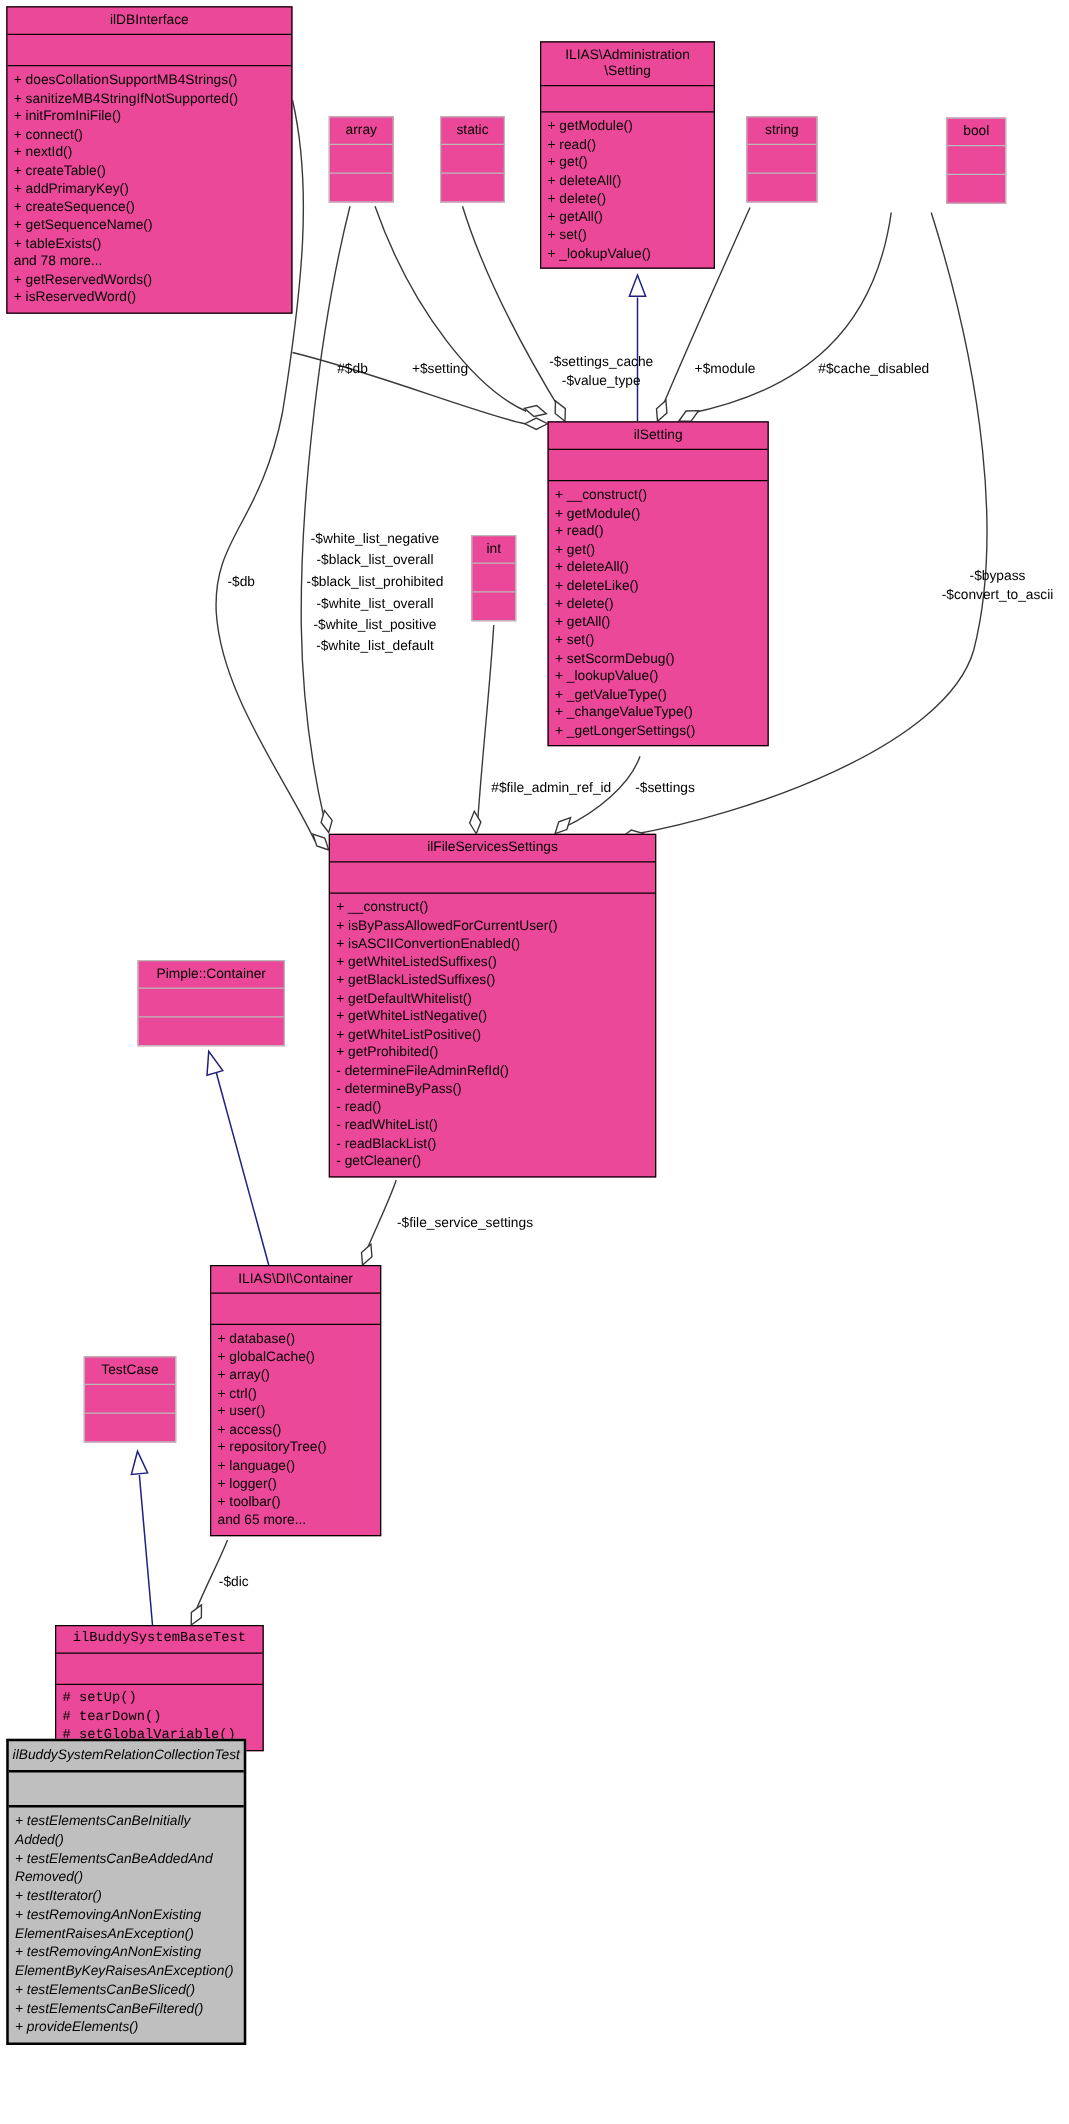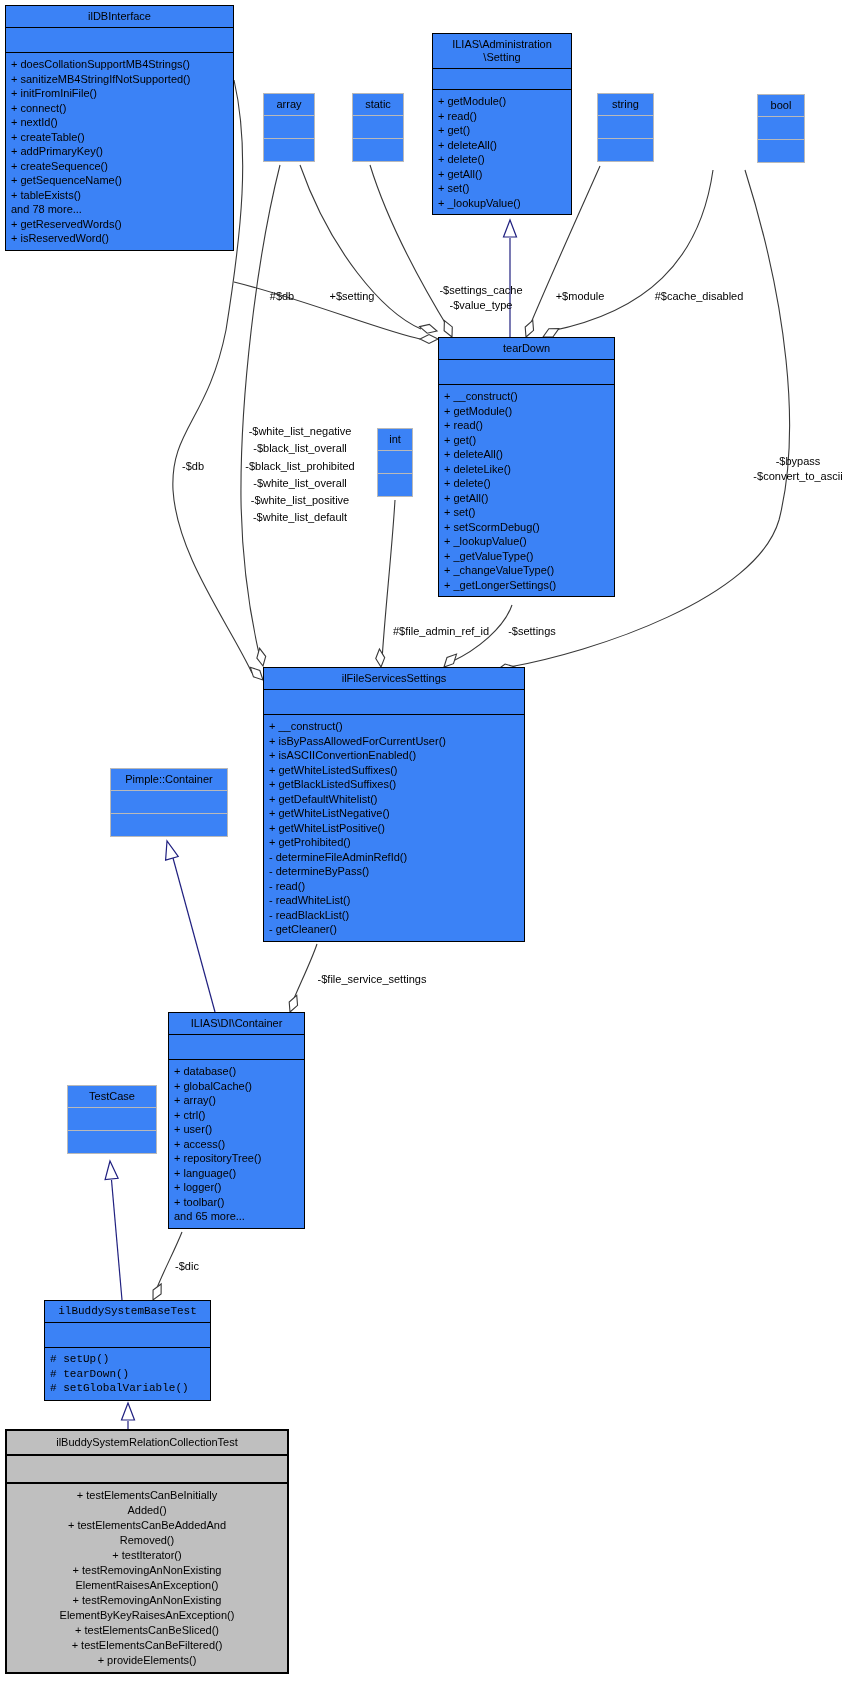--- a/index.html
+++ b/index.html
@@ -1,33 +1,33 @@
 <!DOCTYPE html>
 <html><head>
 <meta charset="utf-8">
 <style>
   html,body{margin:0;padding:0;background:#fff;}
   #canvas{position:relative;width:855px;height:1699px;background:#fff;overflow:hidden;
           font-family:"Liberation Sans",sans-serif;color:#000;}
   svg.edges{position:absolute;left:0;top:0;z-index:0;}
-  .node{position:absolute;z-index:2;background:#3b82f6;border:1px solid #000;
+  .node{position:absolute;z-index:2;background:#ec4899;border:1px solid #000;
         font-size:11px;line-height:13px;box-sizing:border-box;}
   .node .title{text-align:center;padding:4px 3px;border-bottom:1px solid #000;}
   .node .attrs{height:24px;border-bottom:1px solid #000;}
   .node .methods{padding:4px 5px 4px 5px;line-height:14.5px;}
   .node .methods .m{white-space:nowrap;}
   .gray{border-color:#b9b9b9;}
   .gray .title{border-color:#b9b9b9;}
   .typebox .cell{height:22px;border-bottom:1px solid #b9b9b9;}
   .typebox .cell:last-child{border-bottom:none;}
   .hl{background:#bfbfbf;border:2px solid #000;}
   .hl .title{border-bottom:2px solid #000;padding:5px 3px;}
   .hl .attrs{height:26px;border-bottom:2px solid #000;}
   .hl .methods{line-height:15px;}
-  .hl .methods .m{white-space:normal;text-align:center;}
+  .hl .methods .m{white-space:normal;}
   .elabel{position:absolute;z-index:1;transform:translate(-50%,-50%);
           font-size:11px;line-height:15px;white-space:nowrap;text-align:center;}
   .elabel.tall{line-height:17.3px;}
 </style>
 </head>
 <body>
 
 <div id="canvas">
 
   <svg class="edges" width="855" height="1699" viewBox="0 0 855 1699">
@@ -129,21 +129,21 @@
     <div class="cell"></div>
   </div>
 
   <div class="node gray typebox" style="left:709px;top:94px;width:48px;margin-left:48px;">
     <div class="title">bool</div>
     <div class="cell"></div>
     <div class="cell"></div>
   </div>
 
   <div class="node" style="left:438px;top:337px;width:177px;">
-    <div class="title">tearDown</div>
+    <div class="title">ilSetting</div>
     <div class="attrs"></div>
     <div class="methods">
       <div class="m">+ __construct()</div>
       <div class="m">+ getModule()</div>
       <div class="m">+ read()</div>
       <div class="m">+ get()</div>
       <div class="m">+ deleteAll()</div>
       <div class="m">+ deleteLike()</div>
       <div class="m">+ delete()</div>
       <div class="m">+ getAll()</div>
@@ -201,37 +201,37 @@
       <div class="m">+ user()</div>
       <div class="m">+ access()</div>
       <div class="m">+ repositoryTree()</div>
       <div class="m">+ language()</div>
       <div class="m">+ logger()</div>
       <div class="m">+ toolbar()</div>
       <div class="m">and 65 more...</div>
     </div>
   </div>
 
-  <div class="node gray typebox" style="left:67px;top:1085px;width:90px;">
+  <div class="node gray typebox" style="left:67px;top:1085px;width:74px;">
     <div class="title">TestCase</div>
     <div class="cell"></div>
     <div class="cell"></div>
   </div>
 
   <div class="node" style="left:44px;top:1300px;width:167px;font-family:Liberation Mono, monospace;">
     <div class="title">ilBuddySystemBaseTest</div>
     <div class="attrs"></div>
     <div class="methods">
       <div class="m"># setUp()</div>
       <div class="m"># tearDown()</div>
       <div class="m"># setGlobalVariable()</div>
     </div>
   </div>
 
-  <div class="node hl" style="left:5px;top:1429px;width:284px;">
+  <div class="node hl" style="left:5px;top:1391px;width:192px;font-style:italic;">
     <div class="title">ilBuddySystemRelationCollectionTest</div>
     <div class="attrs"></div>
     <div class="methods">
       <div class="m">+ testElementsCanBeInitially</div>
       <div class="m">Added()</div>
       <div class="m">+ testElementsCanBeAddedAnd</div>
       <div class="m">Removed()</div>
       <div class="m">+ testIterator()</div>
       <div class="m">+ testRemovingAnNonExisting</div>
       <div class="m">ElementRaisesAnException()</div>

